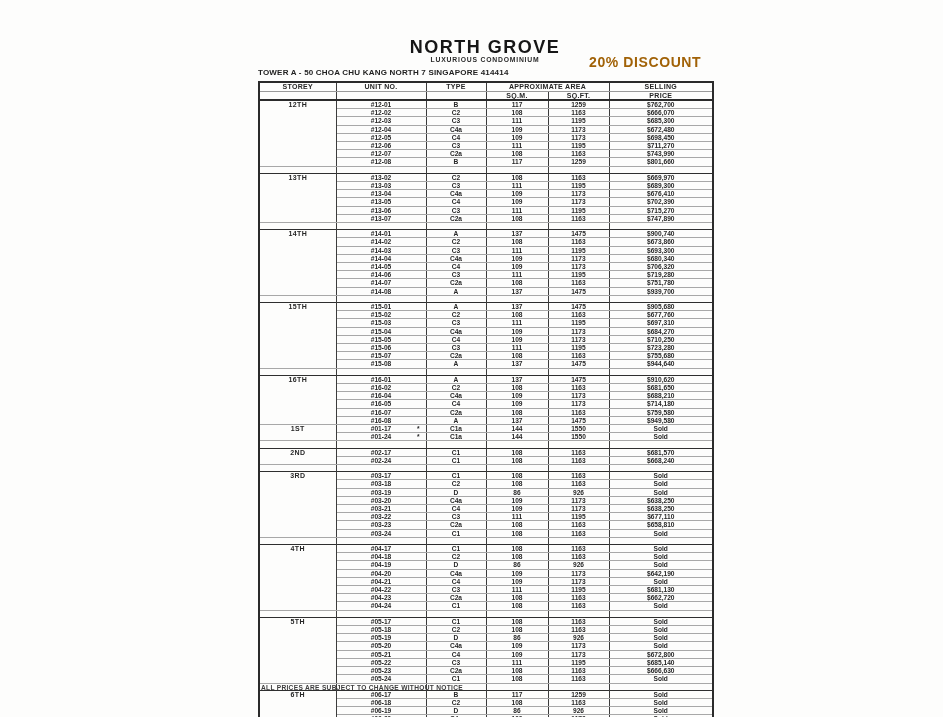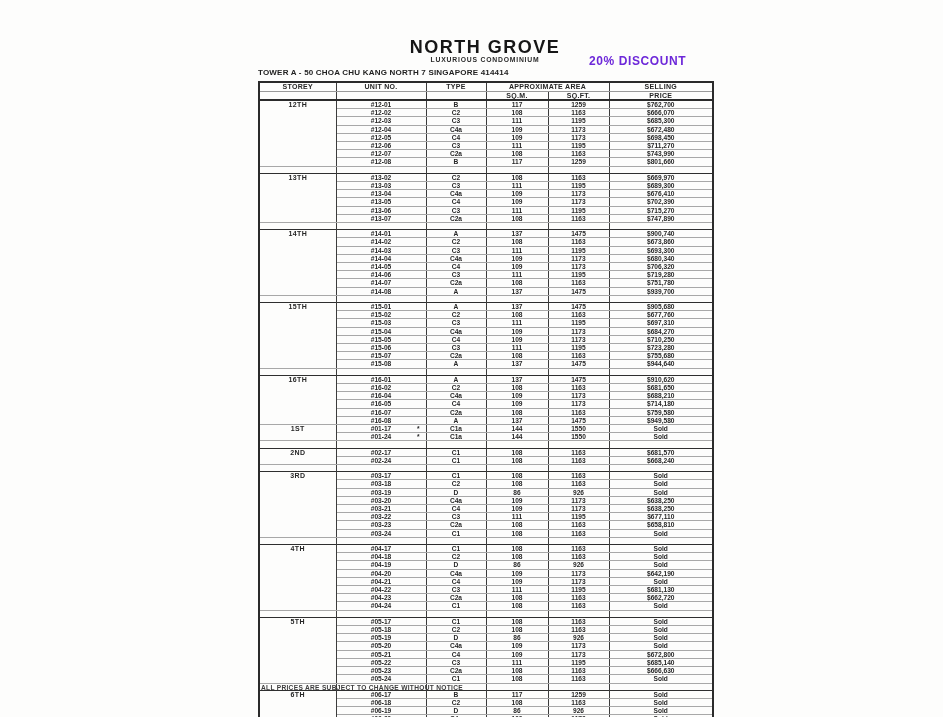--- a/index.html
+++ b/index.html
@@ -17,21 +17,21 @@
     text-align: center; font-size: 18px; font-weight: 700;
     letter-spacing: 1.5px; color: #161616;
   }
   .doc-subtitle {
     position: absolute; left: 258px; top: 56px; width: 454px;
     text-align: center; font-size: 6.8px; font-weight: 700;
     letter-spacing: 0.8px; color: #2a2a2a;
   }
   .discount {
     position: absolute; left: 589px; top: 54px; width: 125px;
-    font-size: 12px; font-weight: 700; letter-spacing: 0.6px; color: #6d28d9;
+    font-size: 14px; font-weight: 700; letter-spacing: 0.6px; color: #a16207;
     white-space: nowrap;
   }
   .address {
     position: absolute; left: 258px; top: 68px;
     font-size: 8px; font-weight: 700; letter-spacing: 0.2px; color: #222;
     white-space: nowrap;
   }
 
   table.price {
     position: absolute; left: 258px; top: 81px; width: 454px;

